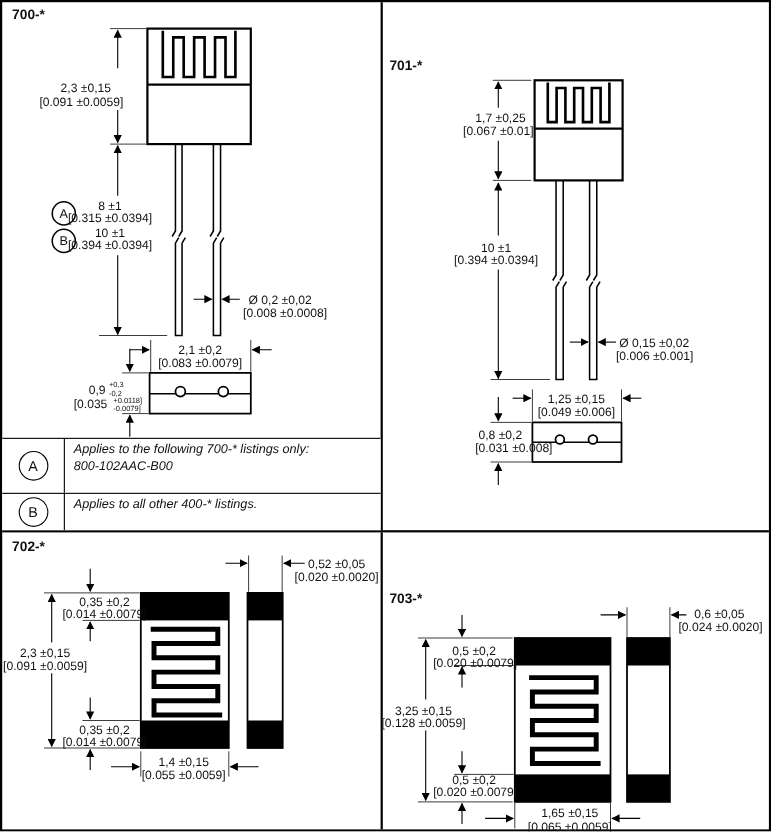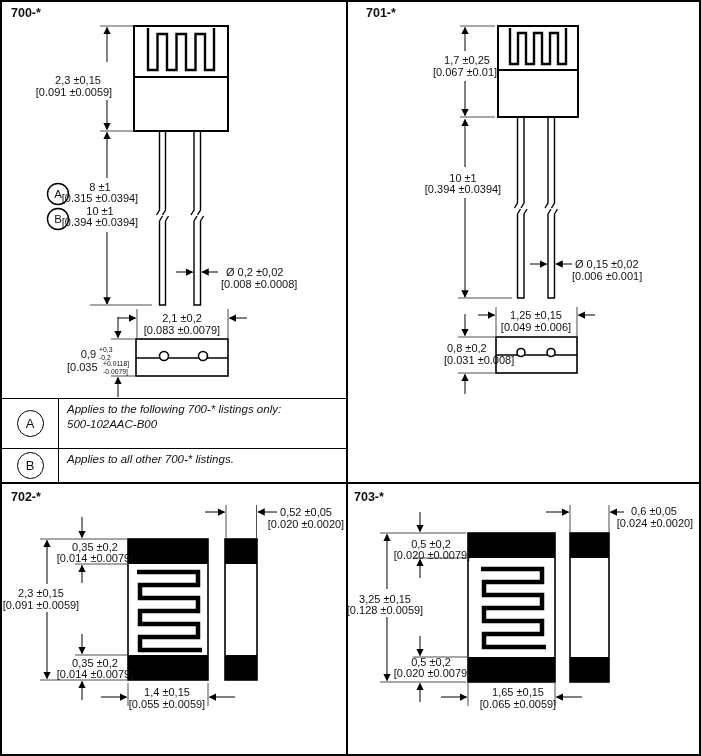--- a/index.html
+++ b/index.html
@@ -2,24 +2,24 @@
 <html><head>
 <meta charset="utf-8">
 <style>
   html,body { margin:0; padding:0; background:#fff; }
   .sheet {
     width:701px; height:756px; box-sizing:border-box;
     border:2px solid #000; background:#fff; position:relative;
     display:flex; flex-direction:column;
     font-family:"Liberation Sans", sans-serif;
   }
-  .trow { display:flex; height:480px; border-bottom:2px solid #000;gap:12px; }
+  .trow { display:flex; height:480px; border-bottom:2px solid #000; }
   .brow { display:flex; flex:1;justify-content:center; }
   .cell-l { width:344px; border-right:2px solid #000; position:relative; }
-  .cell-r { flex:1; position:relative; }
+  .cell-r { flex:1; position:relative;margin-top:47px; }
   .cell-l svg, .cell-r svg { position:absolute; left:0; top:0; }
 
   
   .ol  { fill:#fff; stroke:#000; stroke-width:2; }
   .olt { fill:#fff; stroke:#000; stroke-width:1.6; }
   .th  { fill:none; stroke:#000; stroke-width:1.4; }
   .comb{ fill:none; stroke:#000; stroke-width:2.4; }
   .mea { fill:none; stroke:#000; stroke-width:4.5; }
   .dl  { fill:none; stroke:#000; stroke-width:1; }
   .ext { fill:none; stroke:#3a3a3a; stroke-width:0.9; }
@@ -129,31 +129,31 @@
 
       <div class="notes">
         <div class="nrow nrow-a">
           <div class="nlabel">
             <div class="ncircle">
               <span>A</span>
             </div>
           </div>
           <div class="ntext">
             <div>Applies to the following 700-* listings only:</div>
-            <div>500-102AAC-B00</div>
+            <div>800-102AAC-B00</div>
           </div>
         </div>
         <div class="nrow nrow-b">
           <div class="nlabel">
             <div class="ncircle">
               <span>B</span>
             </div>
           </div>
           <div class="ntext">
-            <div>Applies to all other 700-* listings.</div>
+            <div>Applies to all other 400-* listings.</div>
           </div>
         </div>
       </div>
     </div>
 
     <div class="cell-r">
       <svg width="351" height="480" viewBox="348 2 351 480">
         <defs>
           <marker id="ar1" viewBox="0 0 10 10" refX="9" refY="5" markerWidth="7.5" markerHeight="7.5" orient="auto-start-reverse">
             <path d="M0,0 L10,5 L0,10 z"></path>

